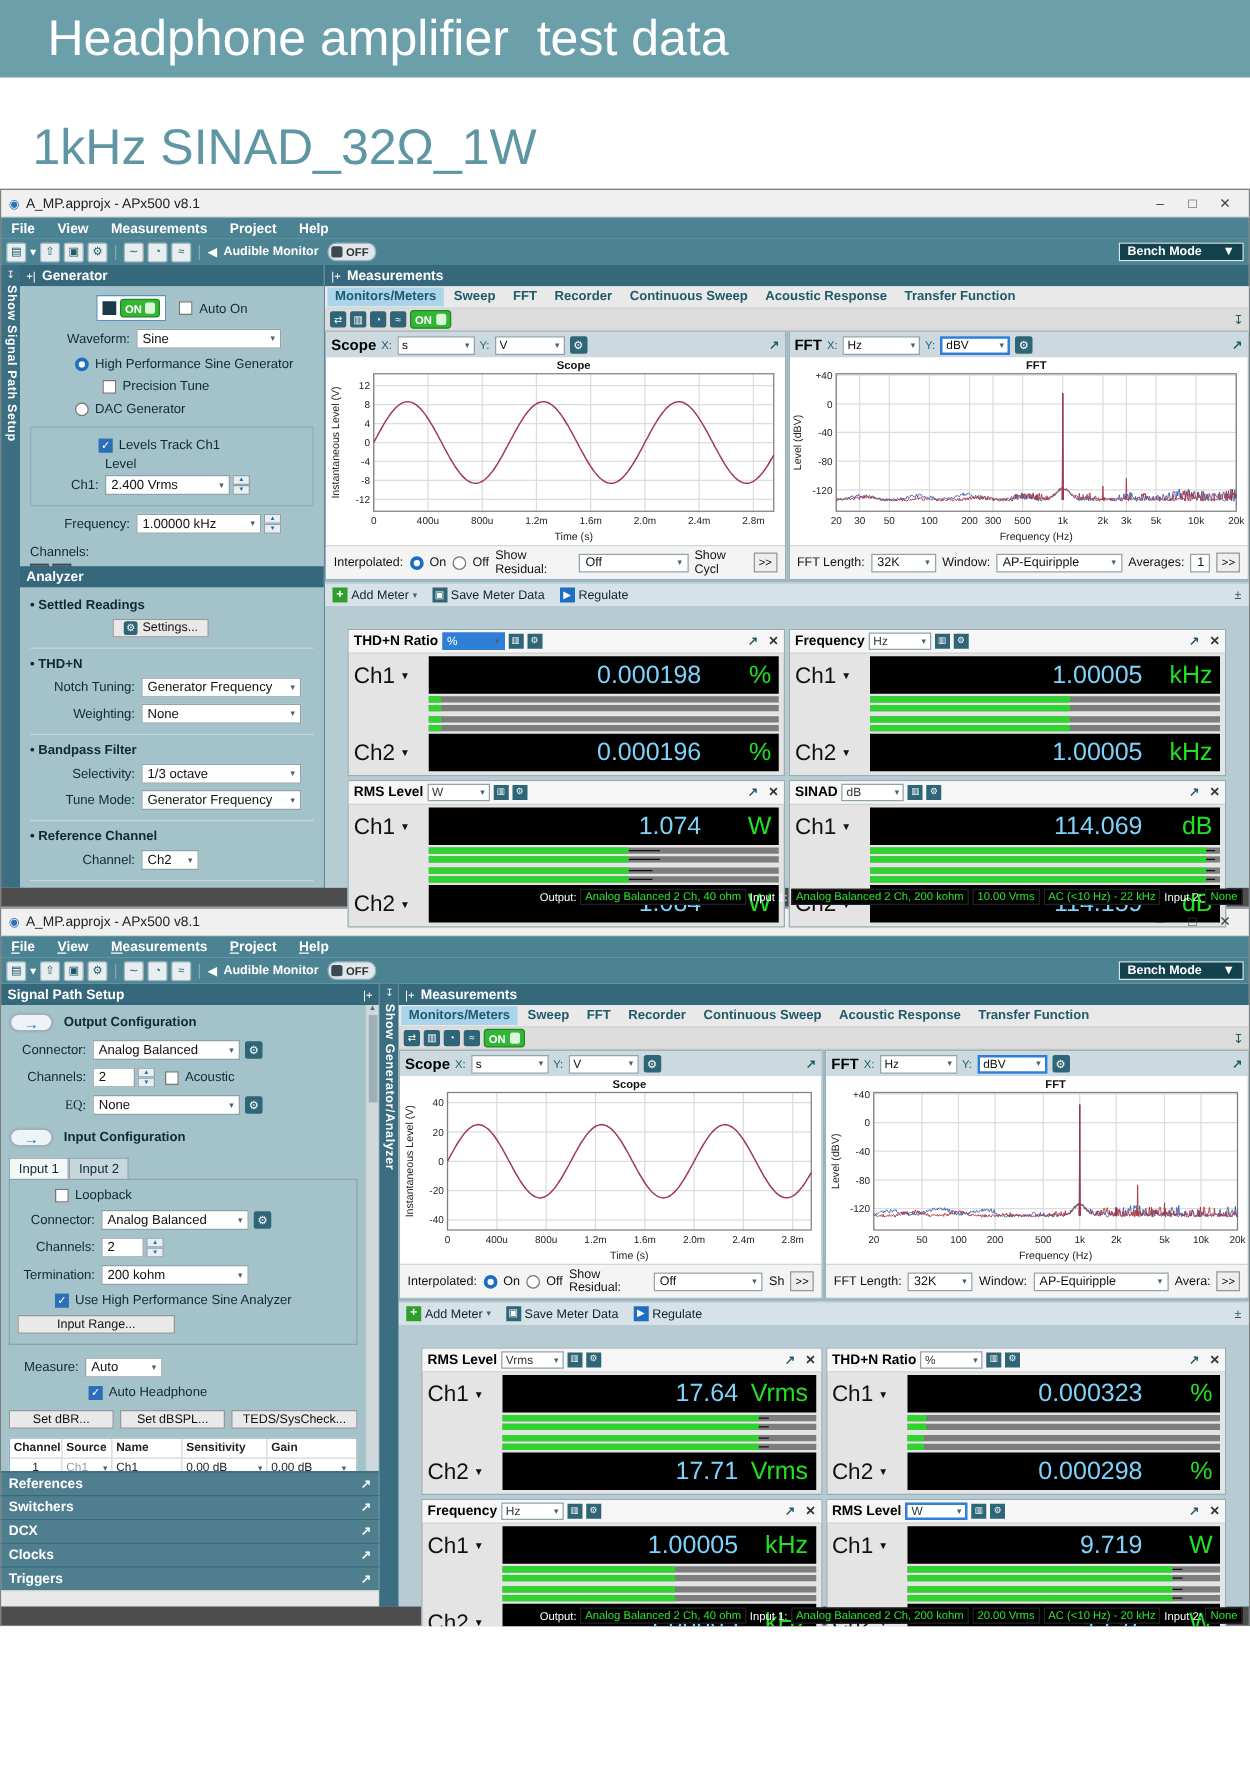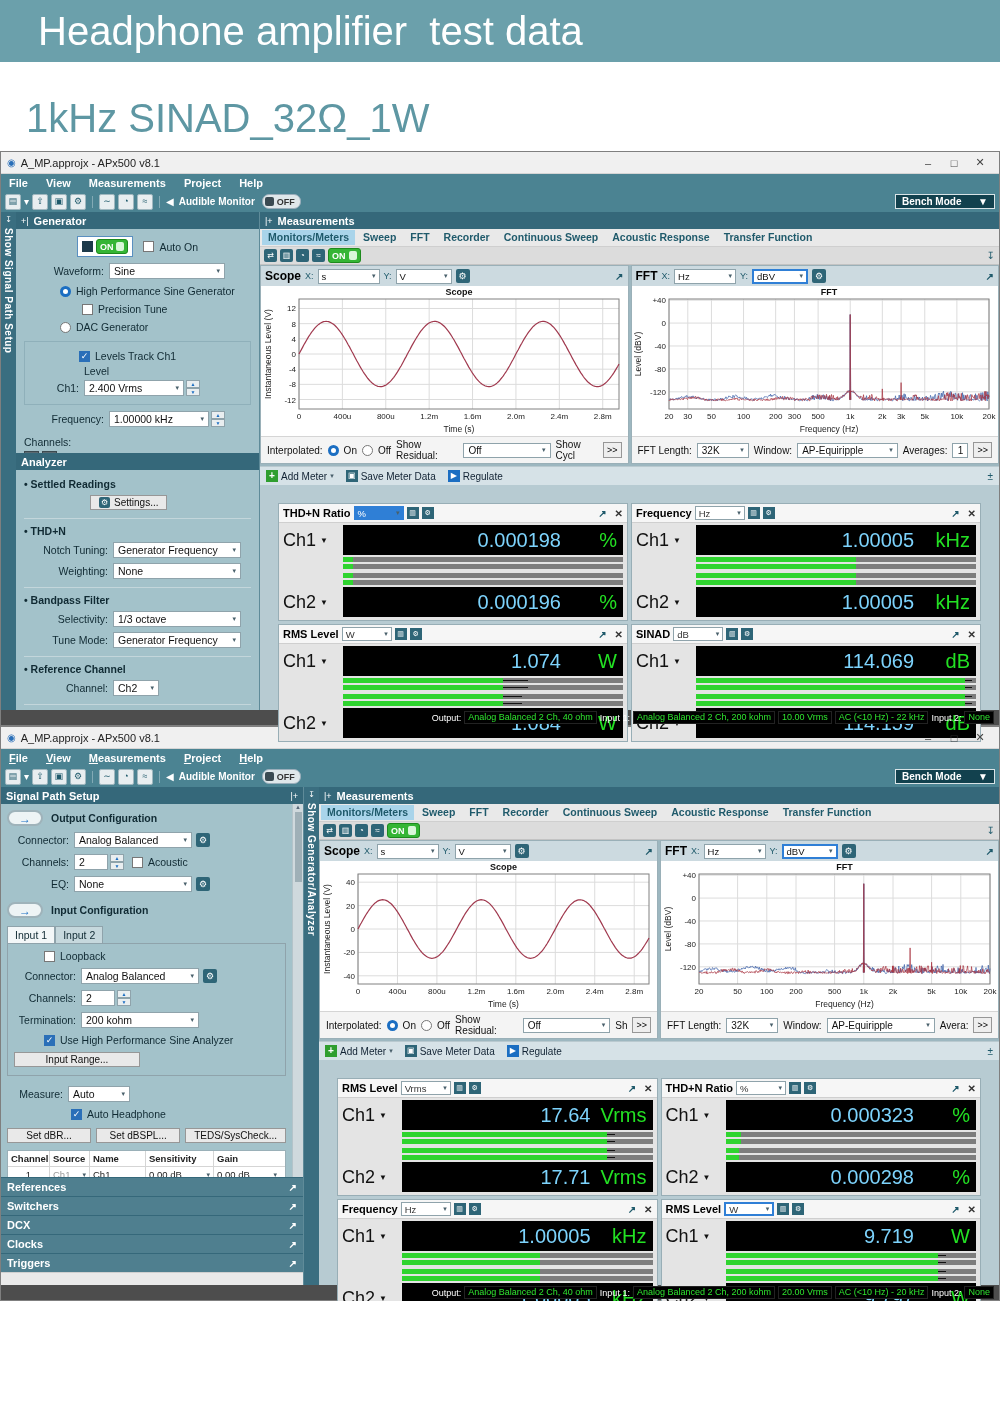--- a/index.html
+++ b/index.html
@@ -797,21 +797,21 @@
               <span class="spin">
                   <span>▲</span>
                   <span>▼</span>
                 </span>
               <span class="cbrow" style="margin-left:8px;">
                   <span class="cb"></span>
                   <span>Acoustic</span>
                 </span>
             </div>
             <div class="row">
-              <span class="lbl" style="width:62px;">EQ:</span>
+              <span class="lbl" style="width:62px;font-family:Liberation Serif, serif;">EQ:</span>
               <span class="dd" style="width:118px;">
                   <span>None</span>
                   <span class="chev">▾</span>
                 </span>
               <span class="gearico" style="margin-left:4px;">⚙</span>
             </div>
             <div class="row" style="margin-top:10px;">
               <span class="cfgico">→</span>
               <span class="cfgtitle">Input Configuration</span>
             </div>

